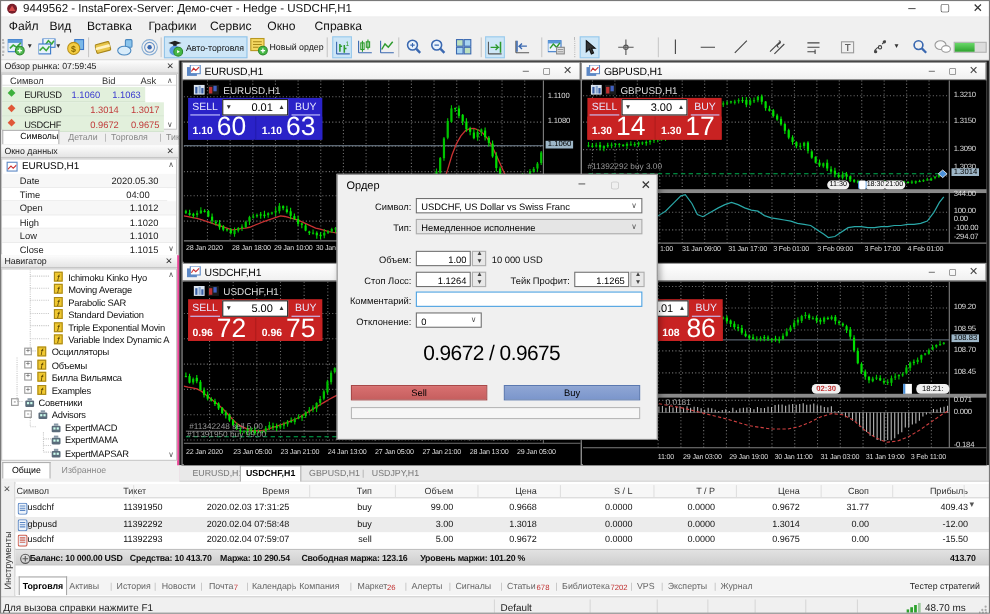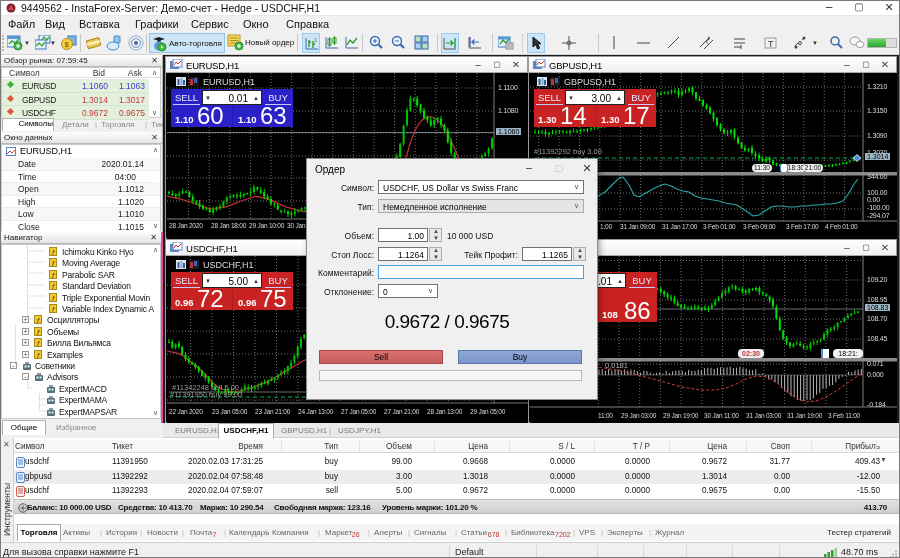--- a/index.html
+++ b/index.html
@@ -252,21 +252,21 @@
   </div>
 <div class="abs" style="left:0;top:55px;width:163px;height:77px;background:#f0f0f0;border-right:1px solid #b0b0b0;">
     <div class="panelhdr" style="top:0;">Обзор рынка: 07:59:45<span style="position:absolute;right:4px;top:0;color:#333;">✕</span></div>
     <div class="abs" style="left:1px;top:12px;width:160px;height:51px;background:#fff;border:1px solid #c8c8c8;">
       <div class="abs" style="left:0;top:0;width:158px;height:10px;border-bottom:1px solid #e0e0e0;">
         <span style="position:absolute;left:7px;color:#333;">Символ</span>
         <span style="position:absolute;right:55px;color:#333;">Bid</span>
         <span style="position:absolute;right:18px;color:#333;">Ask</span>
         <span style="position:absolute;right:3px;top:1px;color:#555;font-size:7px;">∧</span>
       </div>
-      <div class="abs" style="left:0;top:11px;width:147px;height:13.5px;background:#e2f0dc;border-bottom:1px solid #d4e4d0;">
+      <div class="abs" style="left:0;top:11px;width:130px;height:13.5px;background:#e2f0dc;border-bottom:1px solid #d4e4d0;">
         <span style="position:absolute;left:6px;top:3px;width:5px;height:5px;background:#3db03d;transform:rotate(45deg);"></span>
         <span style="position:absolute;left:20px;top:2px;color:#1a1a1a;letter-spacing:-0.3px;">EURUSD</span>
         <span style="position:absolute;right:41px;top:2px;color:#3a3acf;">1.1060</span>
         <span style="position:absolute;right:4px;top:2px;color:#3a3acf;">1.1063</span>
       </div>
       <div class="abs" style="left:0;top:24.5px;width:147px;height:13.5px;background:#e2f0dc;border-bottom:1px solid #d4e4d0;">
         <span style="position:absolute;left:6px;top:3px;width:5px;height:5px;background:#e05838;transform:rotate(45deg);"></span>
         <span style="position:absolute;left:20px;top:2px;color:#1a1a1a;letter-spacing:-0.3px;">GBPUSD</span>
         <span style="position:absolute;right:41px;top:2px;color:#c03a3a;">1.3014</span>
         <span style="position:absolute;right:4px;top:2px;color:#c03a3a;">1.3017</span>
@@ -291,21 +291,21 @@
 <div class="abs" style="left:0;top:132px;width:163px;height:100px;background:#f0f0f0;border-right:1px solid #b0b0b0;">
     <div class="panelhdr" style="top:0;">Окно данных<span style="position:absolute;right:4px;top:0;color:#333;">✕</span></div>
     <div class="abs" style="left:1px;top:12px;width:160px;height:87px;background:#fff;border:1px solid #c8c8c8;">
       <div class="abs" style="left:4px;top:2px;width:10px;height:9px;border:1px solid #5b87c5;background:#fff;"><svg width="8" height="7">
           <polyline points="0,5 3,2 5,4 8,1" stroke="#c33" fill="none"></polyline>
         </svg></div>
       <div class="abs" style="left:18px;top:1px;color:#000;font-size:9px;">EURUSD,H1</div>
       <span style="position:absolute;right:2px;top:1px;color:#555;font-size:7px;">∧</span>
       <div class="abs" style="left:0;top:13px;width:158px;height:12.5px;background:#f7f7f7;border-bottom:1px solid #ececec;">
         <span style="position:absolute;left:16px;top:1px;color:#222;">Date</span>
-        <span style="position:absolute;right:16px;top:1px;color:#222;">2020.01.14</span>
+        <span style="position:absolute;right:16px;top:1px;color:#222;">2020.05.30</span>
       </div>
       <div class="abs" style="left:0;top:25.5px;width:150px;height:12.5px;background:#ffffff;border-bottom:1px solid #ececec;">
         <span style="position:absolute;left:16px;top:1px;color:#222;">Time</span>
         <span style="position:absolute;right:16px;top:1px;color:#222;">04:00</span>
       </div>
       <div class="abs" style="left:0;top:38.0px;width:158px;height:12.5px;background:#f7f7f7;border-bottom:1px solid #ececec;">
         <span style="position:absolute;left:16px;top:1px;color:#222;">Open</span>
         <span style="position:absolute;right:16px;top:1px;color:#222;">1.1012</span>
       </div>
       <div class="abs" style="left:0;top:50.5px;width:158px;height:12.5px;background:#ffffff;border-bottom:1px solid #ececec;">
@@ -1541,21 +1541,21 @@
       <div class="abs" style="left:31px;top:1px;width:60px;height:15px;background:#fff;border:1px solid #222;">
         <span style="position:absolute;left:2px;top:4px;font-size:6px;color:#333;">▼</span>
         <span style="position:absolute;right:13px;top:2px;font-size:10px;color:#000;">0.01</span>
         <span style="position:absolute;right:2px;top:4px;font-size:6px;color:#333;">▲</span>
       </div>
       <div class="sellbuy" style="right:2px;width:26px;border-bottom:1px solid #c8c8ff;">BUY</div>
       <div class="abs" style="left:0;top:17px;width:60px;height:21px;background:#c82222;color:#fff;">
         <span style="position:absolute;left:4px;bottom:2px;font-size:9.5px;font-weight:bold;"></span>
         <span style="position:absolute;left:26px;top:-4px;font-size:24px;"></span>
       </div>
-      <div class="abs" style="left:61px;top:29px;width:61px;height:21px;background:#c82222;border-left:1px solid #b01c1c;color:#fff;">
+      <div class="abs" style="left:61px;top:17px;width:61px;height:21px;background:#c82222;border-left:1px solid #b01c1c;color:#fff;">
         <span style="position:absolute;left:5px;bottom:2px;font-size:9.5px;font-weight:bold;">108</span>
         <span style="position:absolute;left:27px;top:-4px;font-size:24px;">86</span>
       </div>
     </div>
   </div>
 <div class="abs" style="left:163px;top:423px;width:737px;height:15px;background:#e9e9e9;border-bottom:1px solid #cfcfcf;font-size:8px;">
     <div class="abs" style="left:12px;top:3px;color:#777;">EURUSD,H1</div>
     <div class="abs" style="left:55px;top:0px;width:56px;height:15px;background:#fff;border:1px solid #a8a8a8;border-bottom:none;text-align:center;color:#000;font-weight:bold;line-height:14px;">USDCHF,H1</div>
     <div class="abs" style="left:118px;top:3px;color:#777;">GBPUSD,H1</div>
     <div class="abs" style="left:166px;top:3px;color:#aaa;">|</div>

